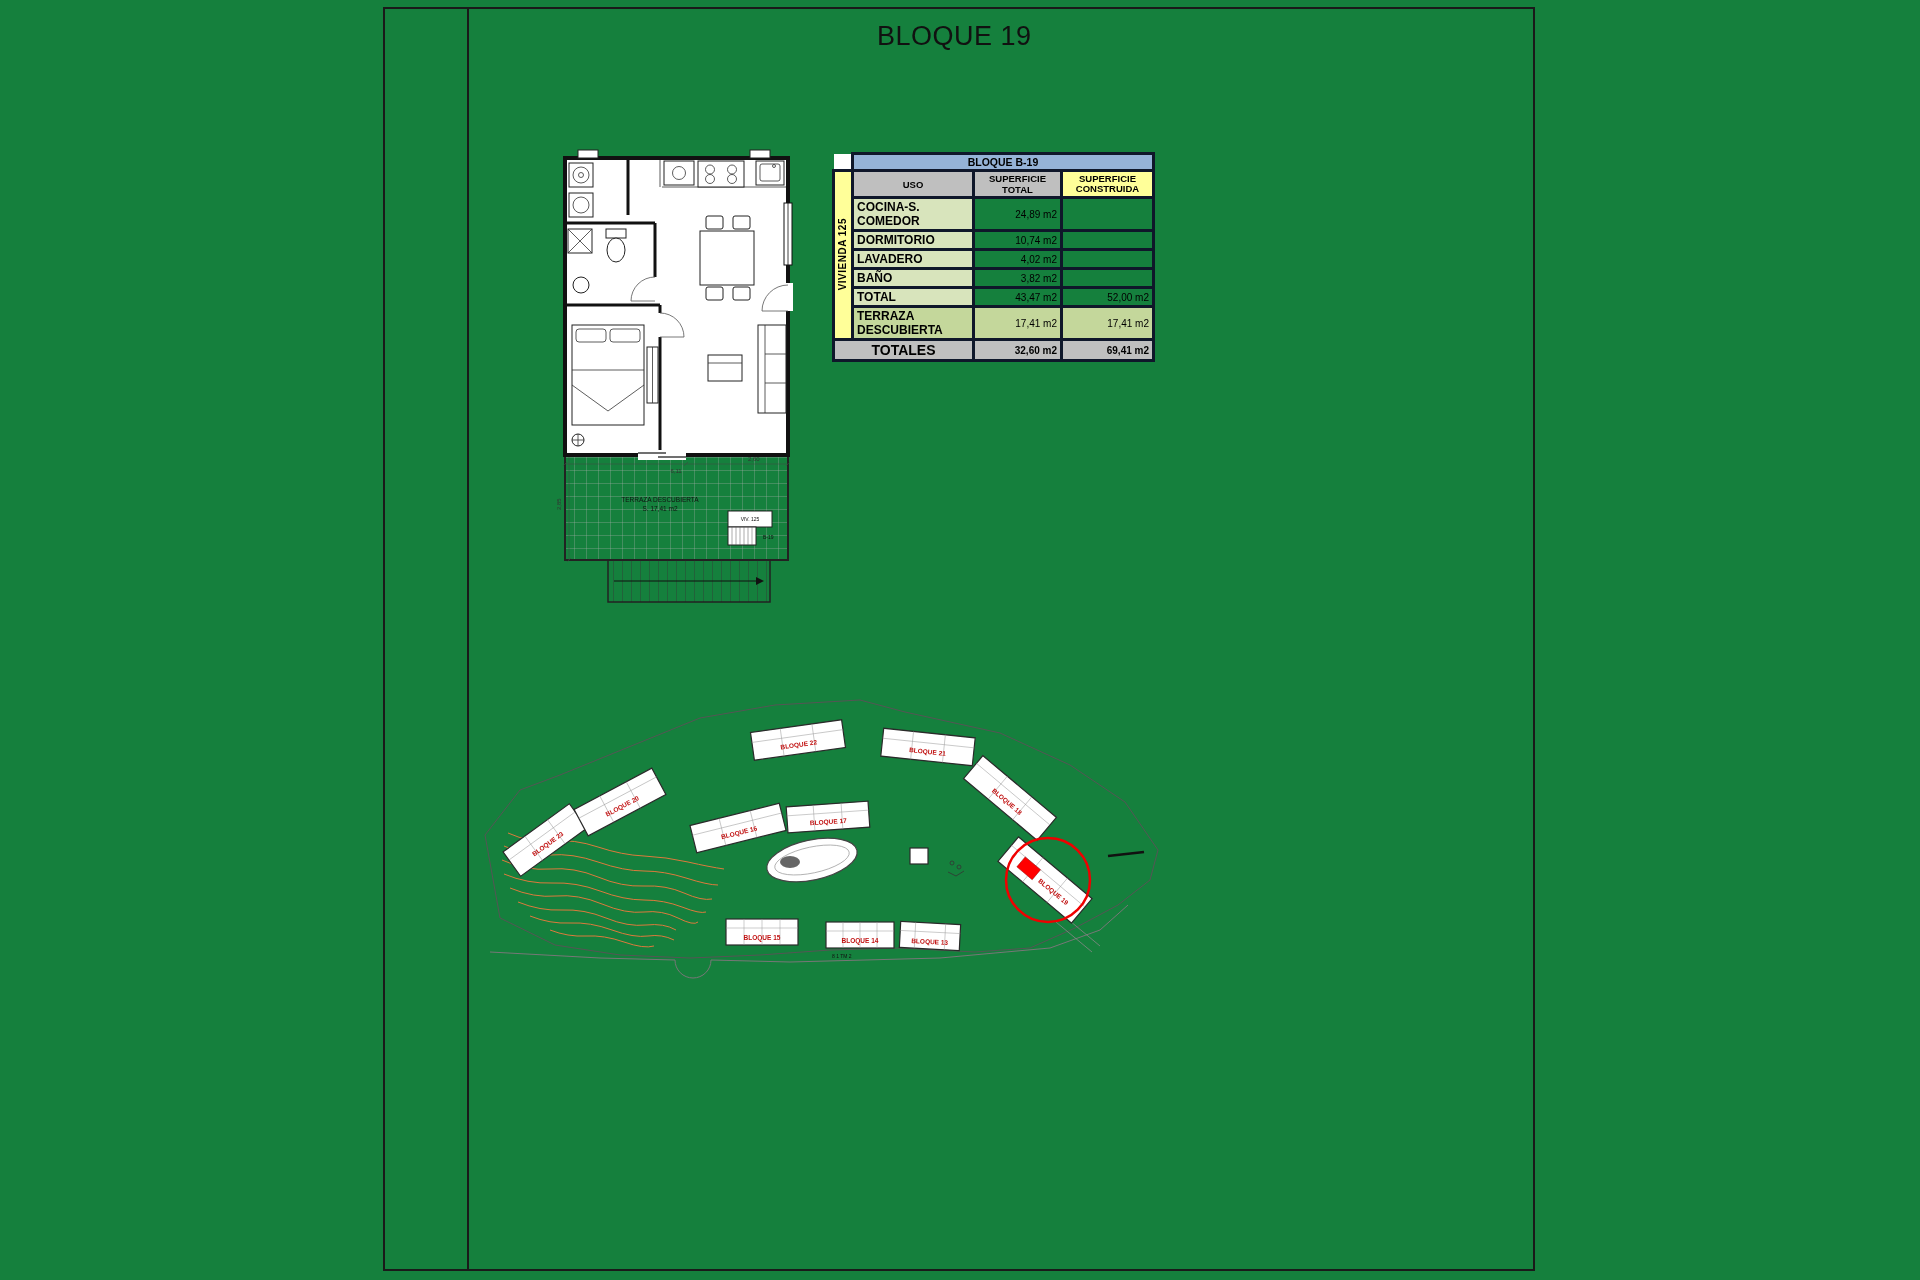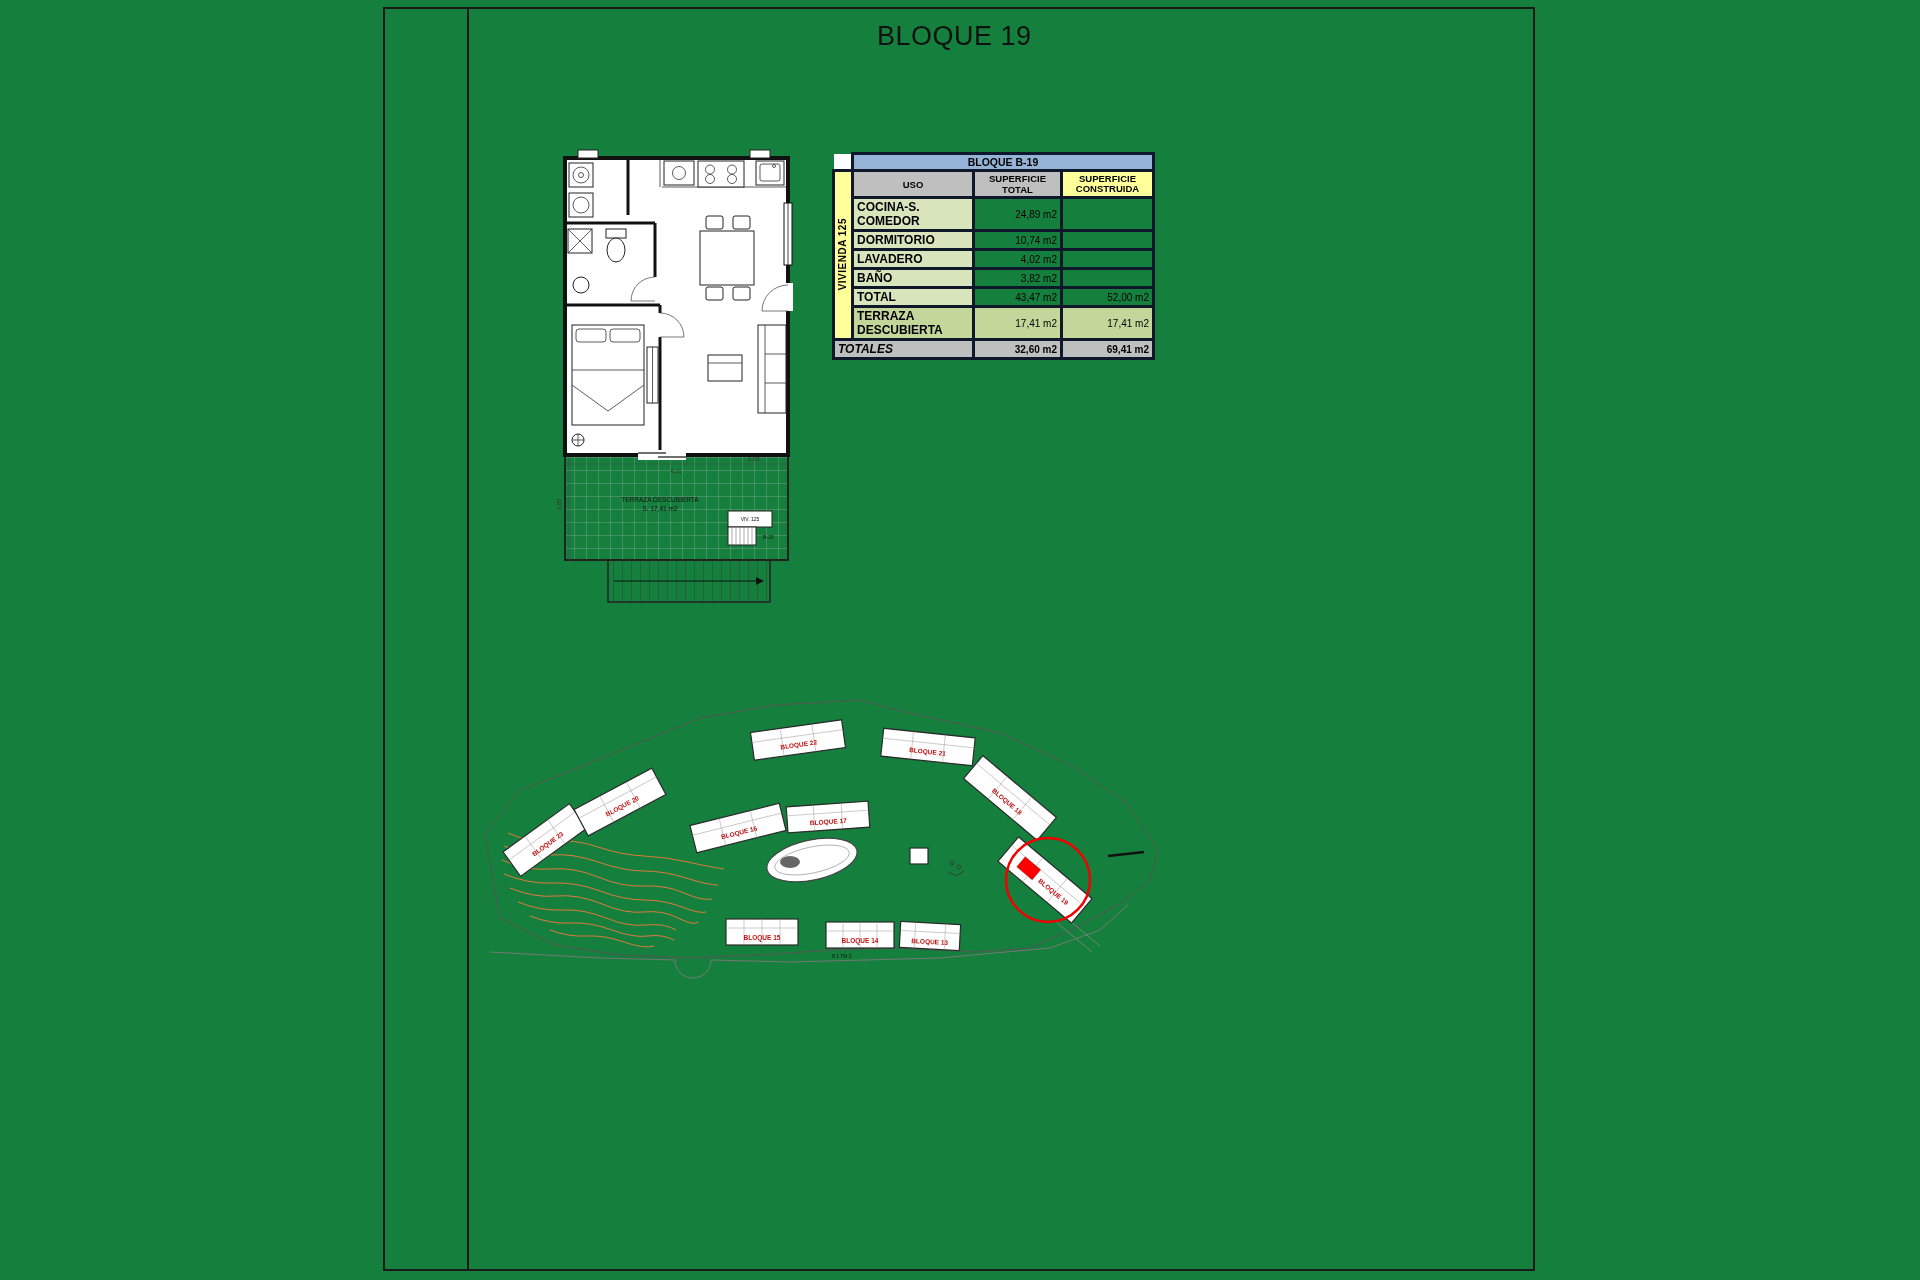--- a/index.html
+++ b/index.html
@@ -21,21 +21,21 @@
   .area-table th{font-weight:bold;text-align:center;font-size:9.5px;}
   .blank{border:none !important;background:#fff;}
   .c-blue{background:#95B3D7;font-size:10.5px !important;}
   .c-grey{background:#BFBFBF;}
   .c-yellow{background:#FFFF99;line-height:10px;}
   .c-greenl{background:#D8E4BC;}
   .c-green{background:#C4D79B;}
   .lbl{font-weight:bold;font-size:12px;text-align:left;}
   .val{text-align:right;font-size:10px;padding-right:4px;}
   .bold{font-weight:bold;}
-  .tot-label{text-align:left;font-weight:bold;font-size:12px;font-style:italic;}
+  .tot-label{text-align:center;font-weight:bold;font-size:14px;}
   .vert-cell{width:17px;padding:0;text-align:center;vertical-align:middle;}
   .vtext{writing-mode:vertical-rl;transform:rotate(180deg);font-size:10px;font-weight:bold;
          white-space:nowrap;display:inline-block;letter-spacing:.5px;}
   
   .floorplan{position:absolute;left:550px;top:145px;width:260px;height:480px;}
   .siteplan{position:absolute;left:460px;top:690px;width:710px;height:330px;}
   
   .fix{fill:#fff;stroke:#222;stroke-width:1;}
   .thin{fill:none;stroke:#333;stroke-width:.8;}
   .iwall{fill:none;stroke:#111;stroke-width:3;}

